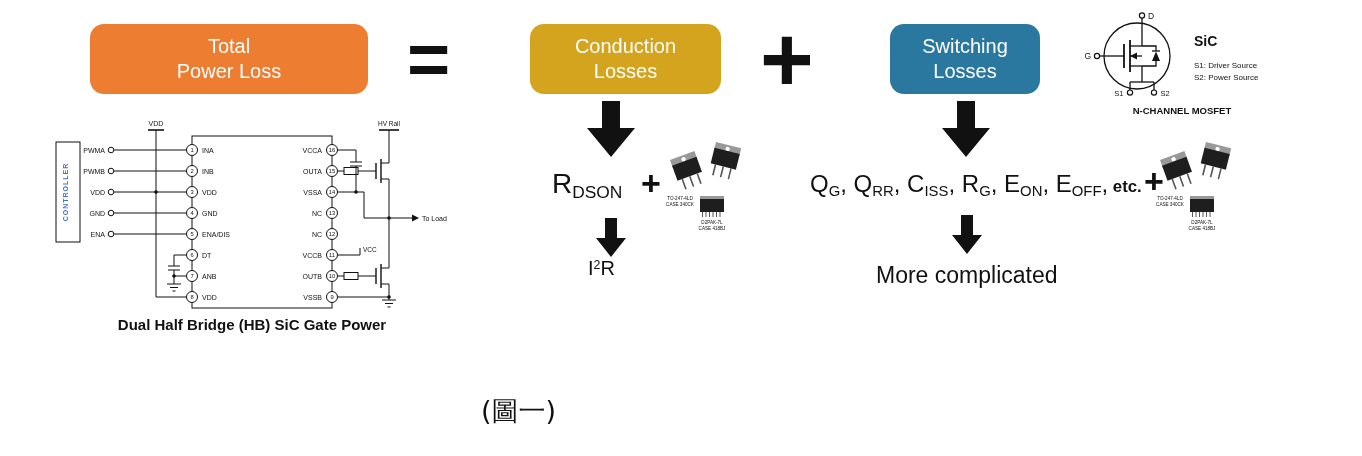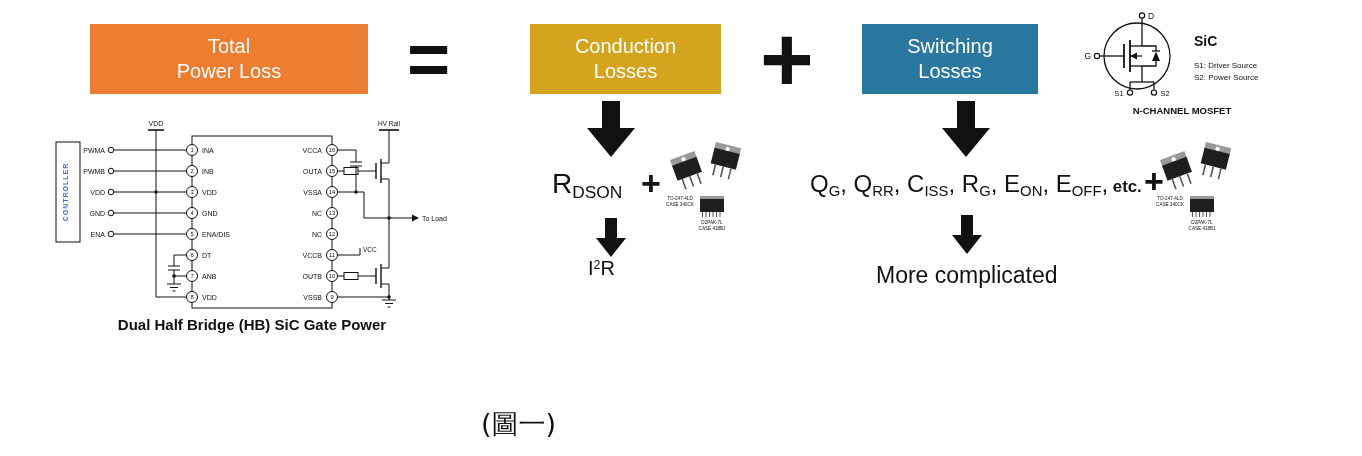--- a/index.html
+++ b/index.html
@@ -1,37 +1,37 @@
 <!DOCTYPE html>
 <html style="--c-total: #ED7D31; --c-conduction: #D4A41E; --c-switching: #2A78A0; --c-controller: #4472C4;"><head>
 <meta charset="utf-8">
 <style>
   * { margin:0; padding:0; box-sizing:border-box; }
   html,body { background:#fff; }
   body { font-family:"Liberation Sans","DejaVu Sans",sans-serif; color:#111; }
   .canvas { position:relative; width:1362px; height:456px; background:#ffffff; overflow:hidden; }
   .abs { position:absolute; }
-  .eq-box { position:absolute; height:70px; border-radius:0; color:#fff;
+  .eq-box { position:absolute; height:70px; border-radius:14px; color:#fff;
             display:flex; flex-direction:column; align-items:center; justify-content:center;
             font-size:20px; line-height:1.25; text-align:center; }
   .box-total      { left:90px;  top:24px; width:278px; background:var(--c-total,#ED7D31); }
   .box-conduction { left:530px; top:24px; width:191px; background:var(--c-conduction,#D4A41E); }
-  .box-switching  { left:862px; top:24px; width:176px; background:var(--c-switching,#2A78A0); }
+  .box-switching  { left:890px; top:24px; width:150px; background:var(--c-switching,#2A78A0); }
   .op { position:absolute; top:24px; height:70px; display:flex; align-items:center;
         font-weight:bold; color:#111; }
   .op-equals { left:407px; font-size:74px; }
   .op-plus   { left:760px; font-size:92px; }
   .term-plus { position:absolute; font-size:34px; font-weight:bold; color:#111; }
   .formula { position:absolute; color:#111; white-space:nowrap; }
   sub.f { font-size:62%; vertical-align:baseline; position:relative; top:0.28em; }
   sup.f { font-size:62%; vertical-align:baseline; position:relative; top:-0.45em; }
   .etc { font-size:70%;font-weight:bold; }
   .caption-circuit { position:absolute; left:52px; top:316px; width:400px; text-align:center;
                      font-weight:bold; font-size:15px; }
-  .figure-caption { position:absolute; left:481px; top:406px; font-size:27px;
+  .figure-caption { position:absolute; left:481px; top:393px; font-size:27px;
                     font-family:"DejaVu Sans","Liberation Sans",sans-serif; }
   svg text { font-family:"Liberation Sans","DejaVu Sans",sans-serif; fill:#111; }
   .ctrl-label { fill:var(--c-controller,#4472C4); font-weight:bold; }
 </style>
 </head>
 <body>
 
 <div class="canvas">
 
   <svg width="0" height="0" style="position:absolute">

